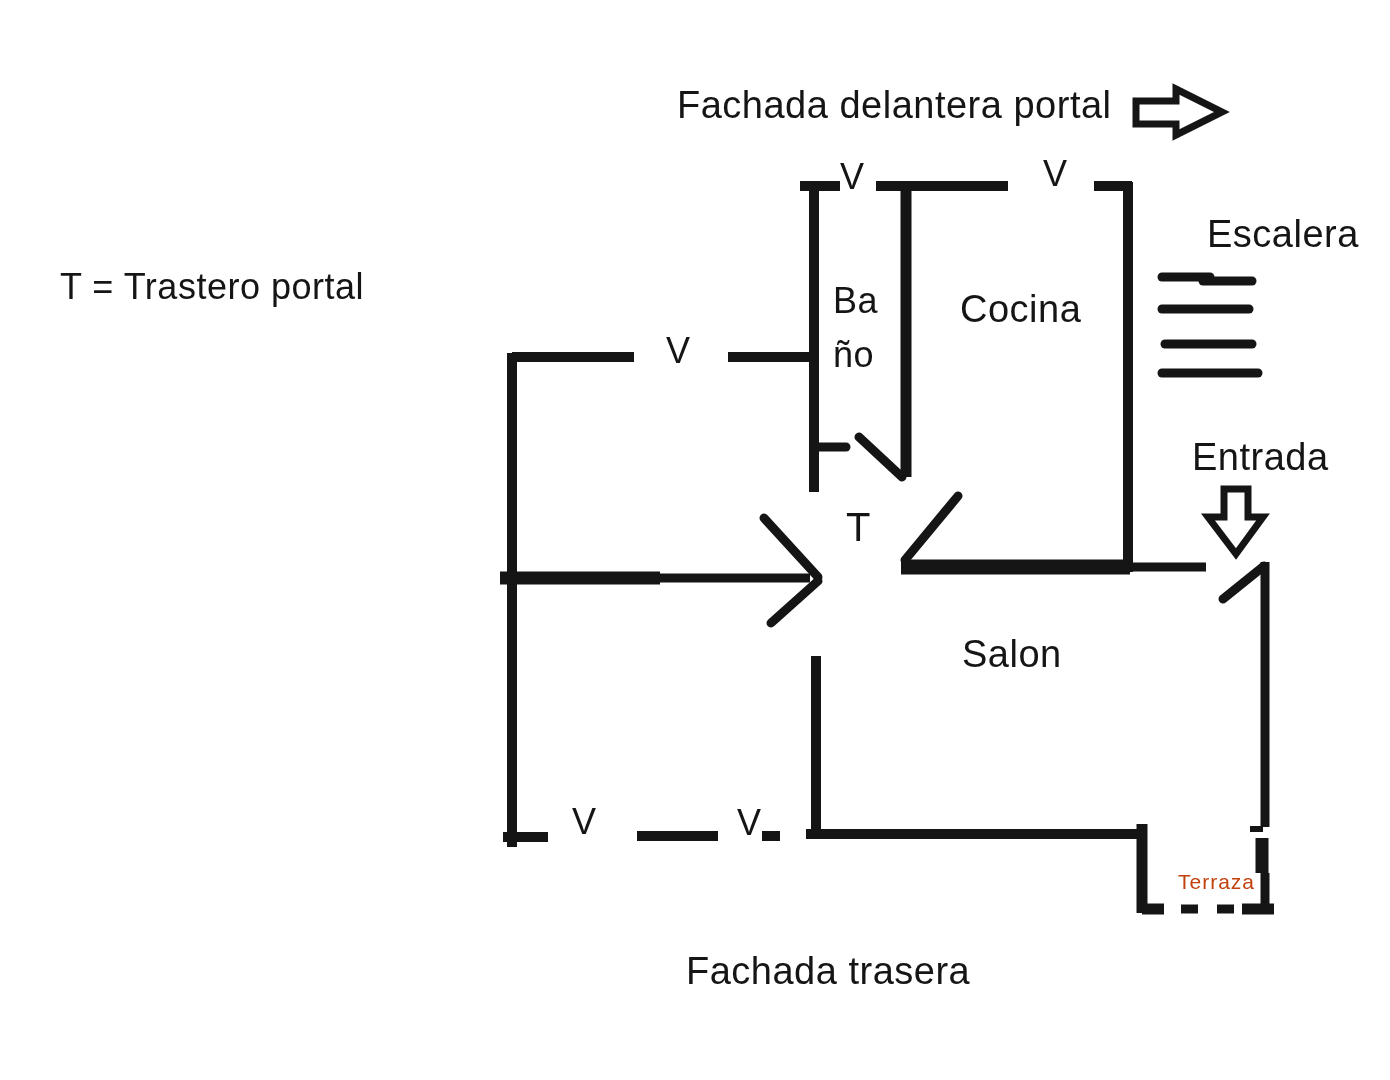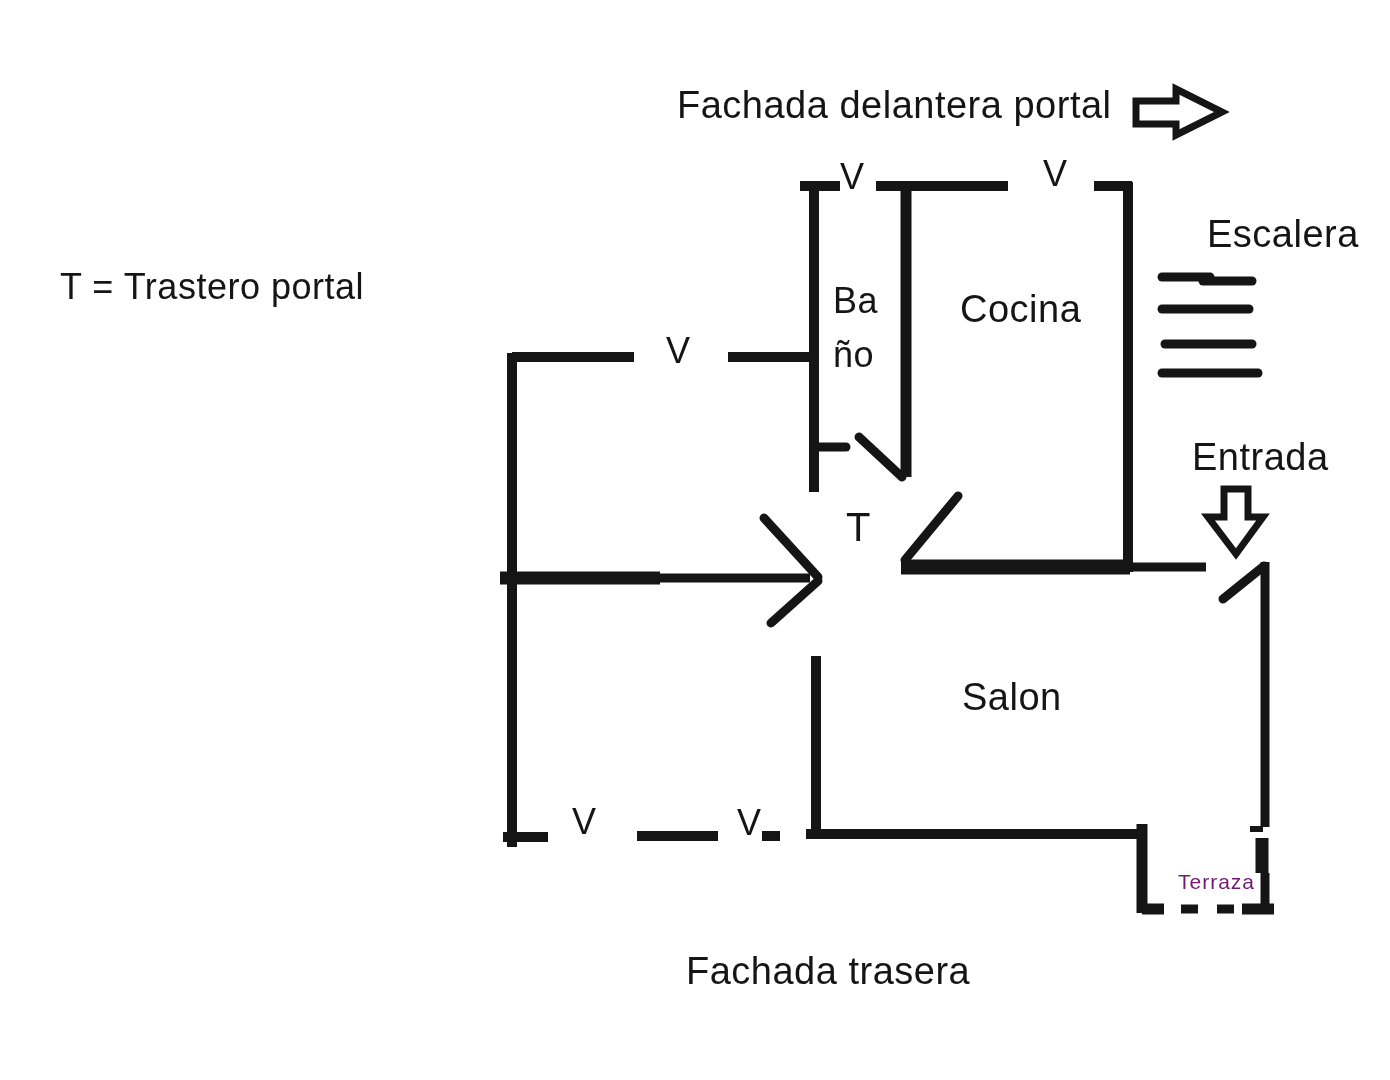--- a/index.html
+++ b/index.html
@@ -25,21 +25,21 @@
   }
   .lbl {
     position: absolute;
     white-space: nowrap;
     color: #151515;
     letter-spacing: 0.5px;
   }
   .lbl.big   { font-size: 38px; }
   .lbl.med   { font-size: 36px; }
   .lbl.tbig  { font-size: 40px; }
-  .lbl.small { font-size: 21px; color: #701a75; letter-spacing: 1px; }
+  .lbl.small { font-size: 21px; color: #c2410c; letter-spacing: 1px; }
   .bano-lines { line-height: 54px; margin-top: 36px; }
 </style>
 </head>
 <body>
 
 <div class="canvas">
 
   <svg class="plan-svg" viewBox="0 0 1390 1080" stroke="#151515" fill="none">
 
     <g>
@@ -111,21 +111,21 @@
     <div>Ba</div>
     <div>ño</div>
   </div>
 
   <div class="lbl big" style="left:960px; top:288px;">Cocina</div>
 
 
   <div class="lbl tbig" style="left:846px; top:505px;">T</div>
 
 
-  <div class="lbl big" style="left:962px; top:676px;">Salon</div>
+  <div class="lbl big" style="left:962px; top:633px;">Salon</div>
 
   <div class="lbl small" style="left:1178px; top:870px;">Terraza</div>
 
   <div class="lbl big" style="left:686px; top:950px;">Fachada trasera</div>
 
   <div class="lbl med" style="left:840px; top:156px;">V</div>
   <div class="lbl med" style="left:1043px; top:153px;">V</div>
   <div class="lbl med" style="left:666px; top:330px;">V</div>
   <div class="lbl med" style="left:572px; top:801px;">V</div>
   <div class="lbl med" style="left:737px; top:802px;">V</div>

